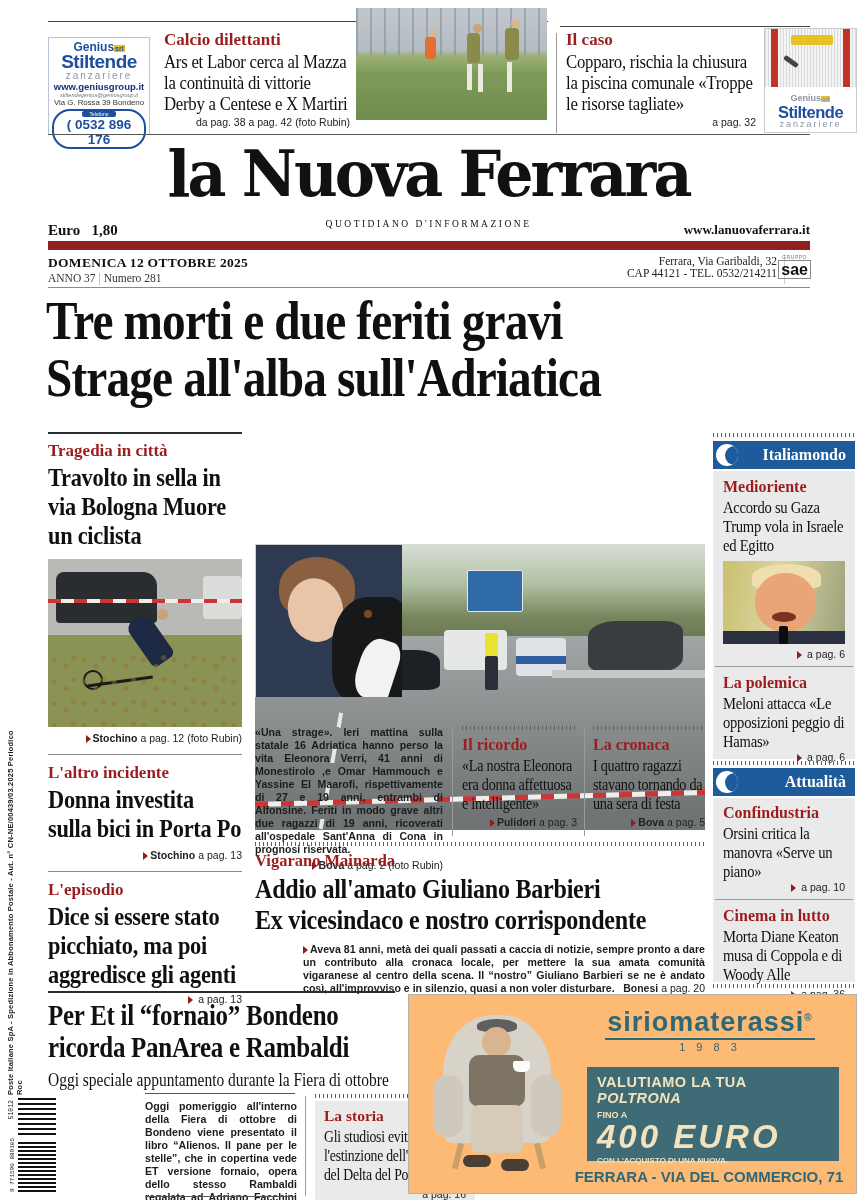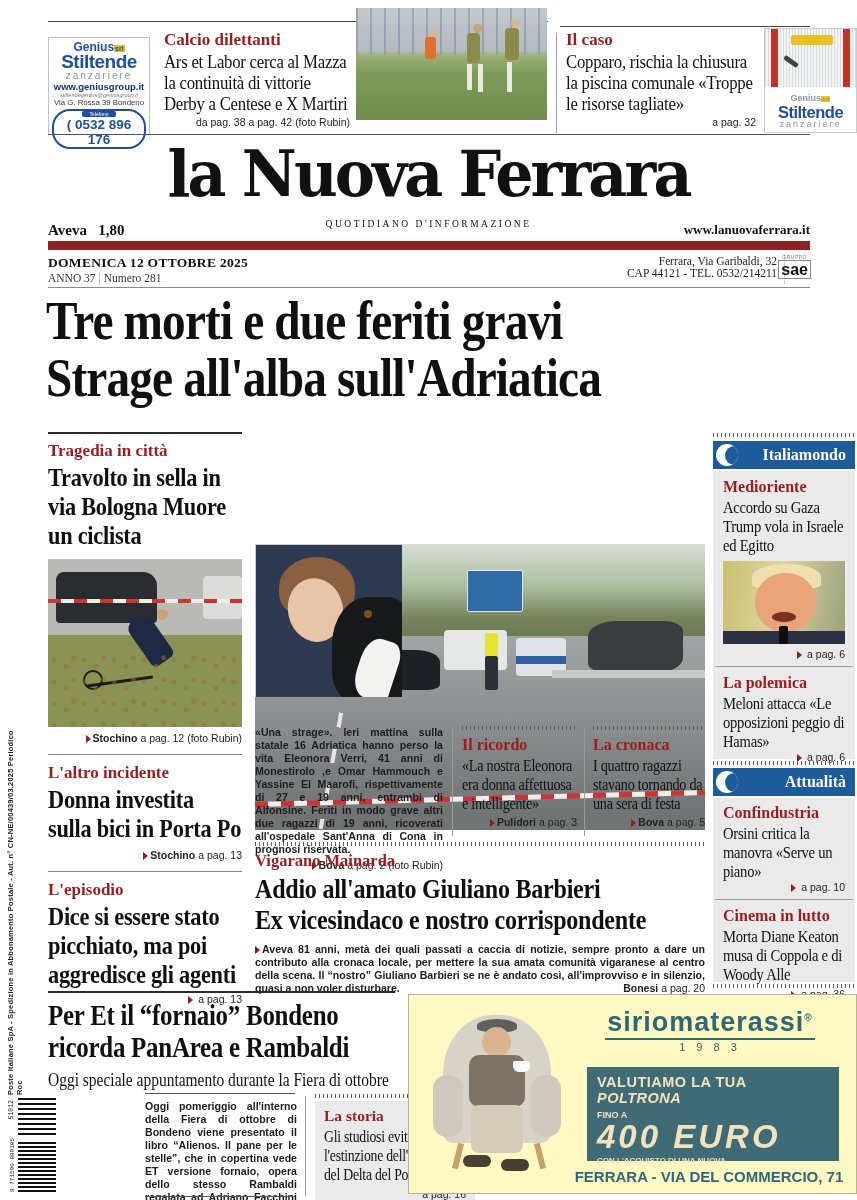--- a/index.html
+++ b/index.html
@@ -88,21 +88,21 @@
     </div>
     <div style="text-align:center;">
       <span style="font-size:9px;color:#8a97a8;font-weight:700;"><span>Genius</span><span style="font-size:6px;background:#e8c020;padding:0 1px;">srl</span></span>
       <div style="font-size:16.5px;line-height:14px;font-weight:800;color:#1d4f9e;letter-spacing:-.5px;">Stiltende</div>
       <div style="font-size:9px;letter-spacing:2px;color:#8a97a8;">zanzariere</div>
     </div>
   </div>
 
   <div class="rule" style="left:48px;top:134px;width:762px;background:#555;"></div>
 
-  <div class="abs" style="left:48px;top:222px;font-size:15px;font-weight:700;"><span>Aveva</span>&nbsp;&nbsp;&nbsp;<span>1,80</span></div>
+  <div class="abs" style="left:48px;top:222px;font-size:15px;font-weight:700;"><span>Euro</span>&nbsp;&nbsp;&nbsp;<span>1,80</span></div>
   <div class="abs" style="left:0;top:136px;width:857px;text-align:center;font-family:'DejaVu Serif',serif;font-weight:700;font-size:64px;letter-spacing:-3px;transform:scaleX(.94);">la Nuova Ferrara</div>
   <div class="abs" style="left:0;top:219px;width:857px;text-align:center;font-size:9.5px;letter-spacing:2.5px;">QUOTIDIANO D'INFORMAZIONE</div>
   <div class="abs" style="right:47px;top:222px;font-size:13px;font-weight:700;">www.lanuovaferrara.it</div>
 
   <div class="abs" style="left:48px;top:241px;width:762px;height:9px;background:#8e2121;"></div>
 
   <div class="abs" style="left:48px;top:255px;">
     <div style="font-size:13.5px;font-weight:700;letter-spacing:.3px;text-align:right;">DOMENICA 12 OTTOBRE 2025</div>
     <div style="font-size:11.5px;color:#333;margin-top:1px;"><span>ANNO 37</span>&nbsp;<span style="color:#999;">|</span>&nbsp;<span>Numero 281</span></div>
   </div>
@@ -198,21 +198,21 @@
     <div class="kicker" style="font-size:16px;margin-top:6px;">La cronaca</div>
     <div class="title cx" style="font-weight:400;font-size:16.5px;line-height:19px;margin-top:2px;">I quattro ragazzi stavano tornando da una sera di festa</div>
     <div class="pref" style="margin-top:3px;"><span class="ptr"></span><b>Bova</b><span class="pg">a pag. 5</span></div>
   </div>
 
   <div class="abs ticks" style="left:255px;top:842px;width:450px;"></div>
   <div class="abs" style="left:255px;top:851px;width:450px;">
     <div class="kicker" style="font-size:16.5px;">Vigarano Mainarda</div>
     <div class="title cx" style="font-size:28px;line-height:31px;margin-top:2px;">Addio all'amato Giuliano Barbieri</div>
     <div class="title cx" style="font-size:28px;line-height:31px;">Ex vicesindaco e nostro corrispondente</div>
-    <div class="body-sans" style="margin-top:8px;"><span class="ptr"></span><span>Aveva 81 anni, metà dei quali passati a caccia di notizie, sempre pronto a dare un contributo alla cronaca locale, per mettere la sua amata comunità vigaranese al centro della scena. Il “nostro” Giuliano Barbieri se ne è andato così, all'improvviso e in silenzio, quasi a non voler disturbare.</span></div>
+    <div class="body-sans" style="margin-top:8px;margin-left:48px;"><span class="ptr"></span><span>Aveva 81 anni, metà dei quali passati a caccia di notizie, sempre pronto a dare un contributo alla cronaca locale, per mettere la sua amata comunità vigaranese al centro della scena. Il “nostro” Giuliano Barbieri se ne è andato così, all'improvviso e in silenzio, quasi a non voler disturbare.</span></div>
     <div class="pref" style="margin-top:-13px;"><b>Bonesi</b><span class="pg">a pag. 20</span></div>
   </div>
 
   <div class="abs ticks" style="left:713px;top:433px;width:142px;"></div>
   <div class="banner" style="left:713px;top:441px;width:142px;height:28px;">
     <span class="bicon"></span>
     <span class="blabel">Italiamondo</span>
   </div>
   <div class="gpanel" style="left:713px;top:471px;width:142px;height:288px;padding:0;">
     <div style="padding:7px 10px 6px 10px;">
@@ -279,21 +279,21 @@
 
   <div class="abs" style="left:8px;top:1098px;width:48px;height:96px;">
     <div class="abs" style="left:10px;top:0;width:38px;height:40px;background:repeating-linear-gradient(180deg,#111 0 2px,#fff 2px 5px);"></div>
     <div class="abs" style="left:10px;top:44px;width:38px;height:52px;background:repeating-linear-gradient(180deg,#111 0 2px,#fff 2px 4px);"></div>
     <div class="abs" style="left:0;top:2px;writing-mode:vertical-rl;transform:rotate(180deg);font-family:'Liberation Mono',monospace;font-size:6.5px;">51012</div>
     <div class="abs" style="left:1px;top:40px;writing-mode:vertical-rl;transform:rotate(180deg);font-family:'Liberation Mono',monospace;font-size:6px;">9 771590 889105</div>
   </div>
 
   <div class="abs" style="left:6px;top:715px;height:380px;writing-mode:vertical-rl;transform:rotate(180deg);font-family:'Liberation Sans',sans-serif;font-size:7.5px;font-weight:700;color:#1a1a1a;letter-spacing:.2px;">Poste Italiane SpA - Spedizione in Abbonamento Postale - Aut. n° CN-NE/00439/03.2025 Periodico Roc</div>
 
-  <div class="abs" style="left:408px;top:994px;width:447px;height:198px;background:#fef9c3;border:1px solid #b8b0a0;font-family:'Liberation Sans',sans-serif;">
+  <div class="abs" style="left:408px;top:994px;width:447px;height:198px;background:#fdba74;border:1px solid #b8b0a0;font-family:'Liberation Sans',sans-serif;">
 
     <div class="abs" style="left:16px;top:14px;width:150px;height:172px;">
       <div class="abs" style="left:18px;top:6px;width:108px;height:128px;background:#d8d3c9;border-radius:46% 46% 10px 10px;"></div>
       <div class="abs" style="left:8px;top:66px;width:30px;height:62px;background:#cfc9bd;border-radius:14px;"></div>
       <div class="abs" style="left:106px;top:66px;width:30px;height:62px;background:#cfc9bd;border-radius:14px;"></div>
       <div class="abs" style="left:52px;top:10px;width:40px;height:13px;background:#5f5f5f;border-radius:50% 50% 30% 30%;"></div>
       <div class="abs" style="left:57px;top:18px;width:29px;height:30px;background:#d9b48e;border-radius:50%;"></div>
       <div class="abs" style="left:44px;top:46px;width:56px;height:52px;background:#7d7465;border-radius:10px;"></div>
       <div class="abs" style="left:88px;top:52px;width:17px;height:11px;background:#fcfcfc;border-radius:2px 2px 6px 6px;"></div>
       <div class="abs" style="left:46px;top:96px;width:52px;height:48px;background:#d6cbb8;border-radius:8px;"></div>

